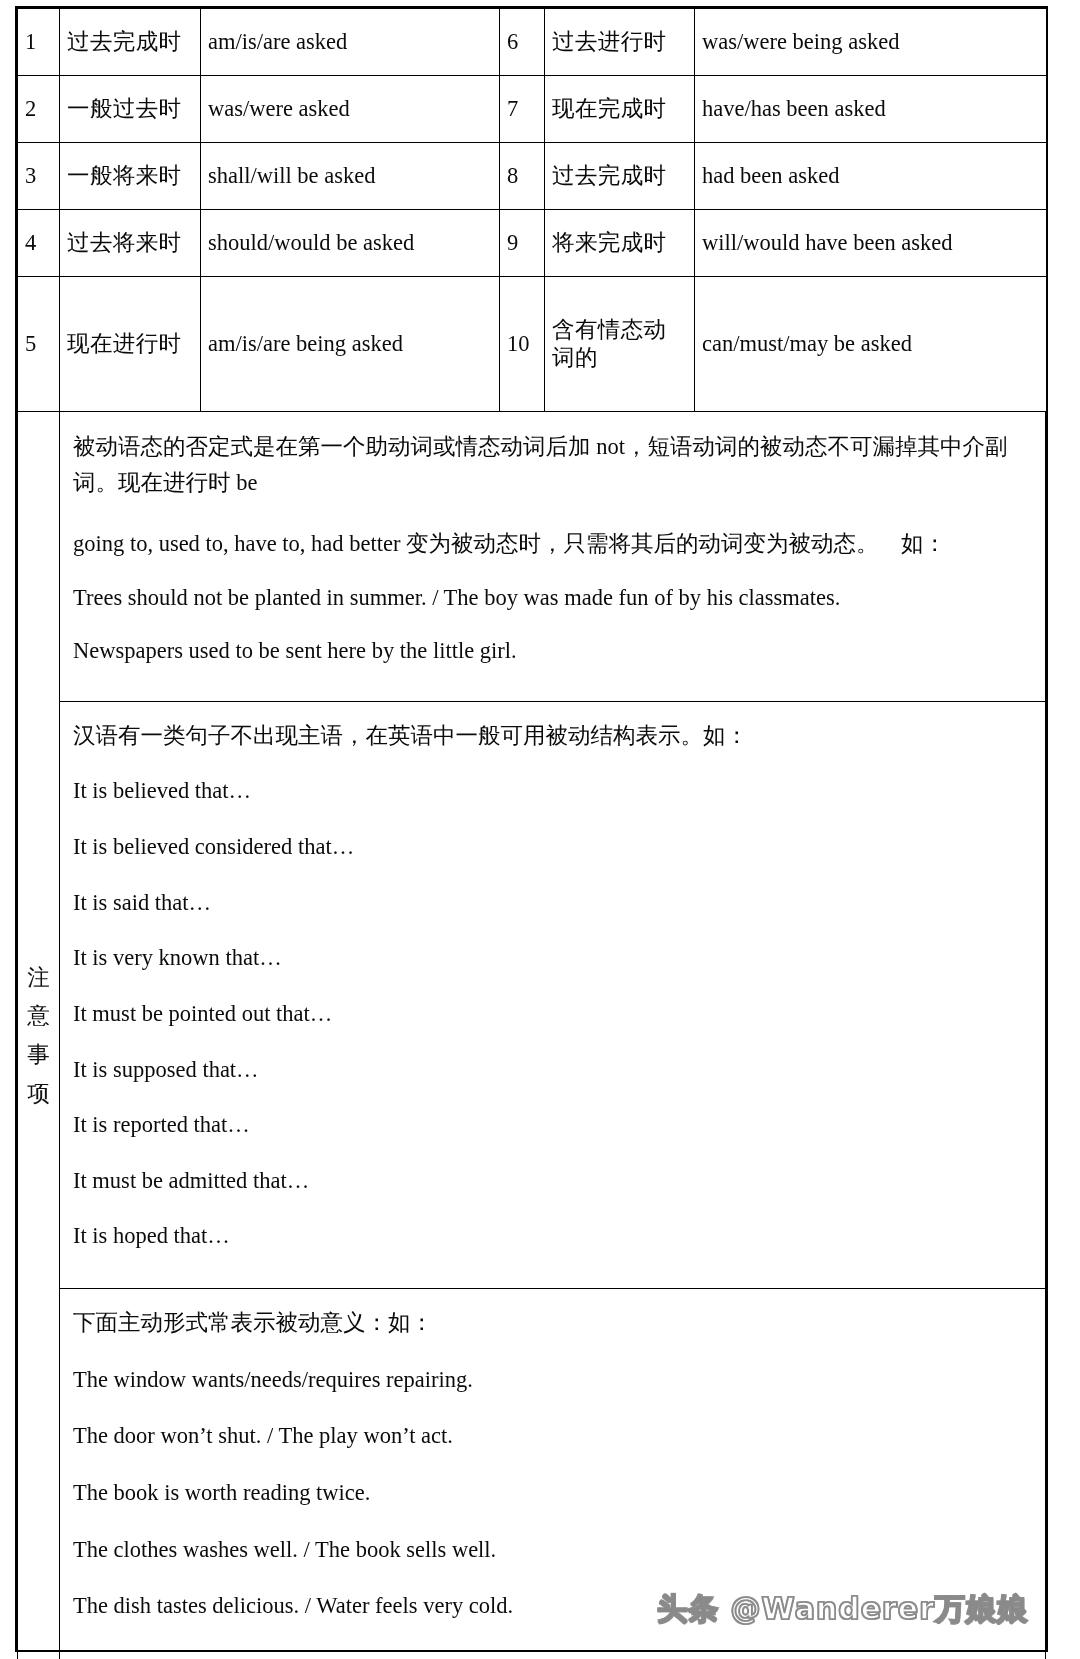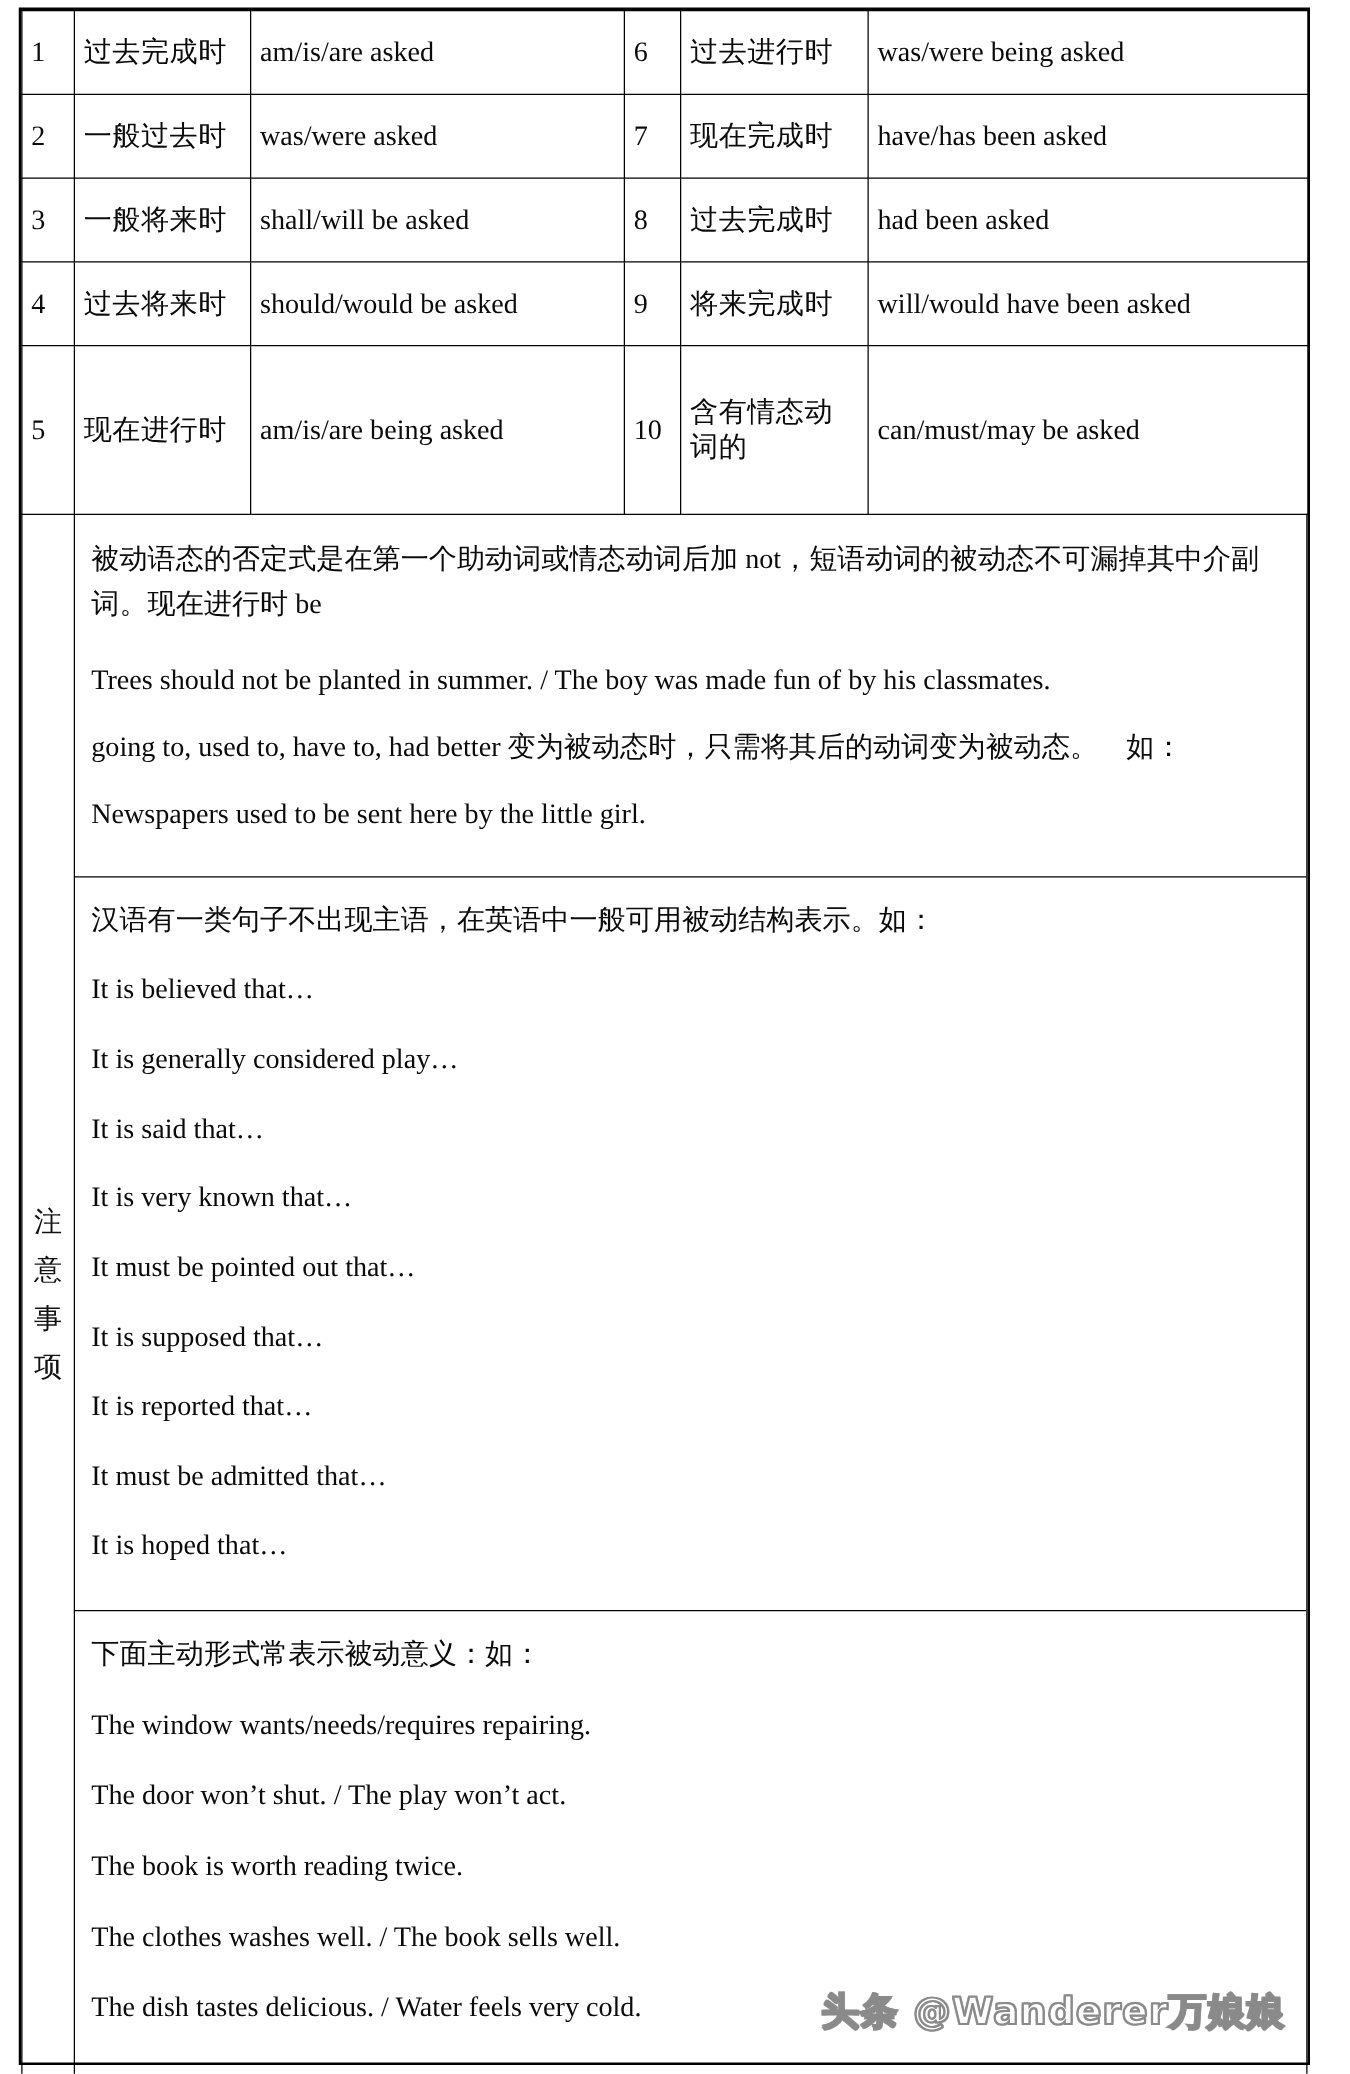--- a/index.html
+++ b/index.html
@@ -209,29 +209,29 @@
   <div class="notes-wrap">
 
     <div class="notes-label">
       <div class="notes-label-text">注意事项</div>
     </div>
 
     <div class="notes-body">
 
       <div class="note-sec sec1">
         <p class="note-line cnpara">被动语态的否定式是在第一个助动词或情态动词后加 not，短语动词的被动态不可漏掉其中介副词。现在进行时 be</p>
+        <p class="note-line">going to, used to, have to, had better 变为被动态时，只需将其后的动词变为被动态。　如：</p>
         <p class="note-line">Trees should not be planted in summer. / The boy was made fun of by his classmates.</p>
-        <p class="note-line">going to, used to, have to, had better 变为被动态时，只需将其后的动词变为被动态。　如：</p>
         <p class="note-line">Newspapers used to be sent here by the little girl.</p>
       </div>
 
       <div class="note-sec sec2">
         <p class="note-line">汉语有一类句子不出现主语，在英语中一般可用被动结构表示。如：</p>
         <p class="note-line">It is believed that…</p>
-        <p class="note-line">It is generally considered play…</p>
+        <p class="note-line">It is believed considered that…</p>
         <p class="note-line">It is said that…</p>
         <p class="note-line">It is very known that…</p>
         <p class="note-line">It must be pointed out that…</p>
         <p class="note-line">It is supposed that…</p>
         <p class="note-line">It is reported that…</p>
         <p class="note-line">It must be admitted that…</p>
         <p class="note-line">It is hoped that…</p>
       </div>
 
       <div class="note-sec sec3">

